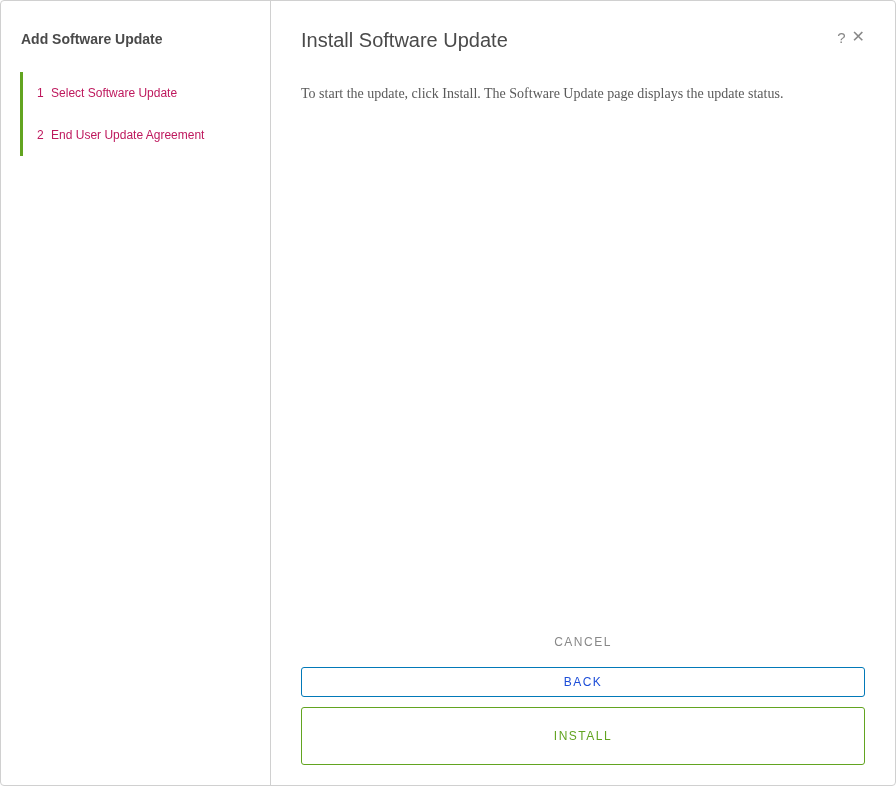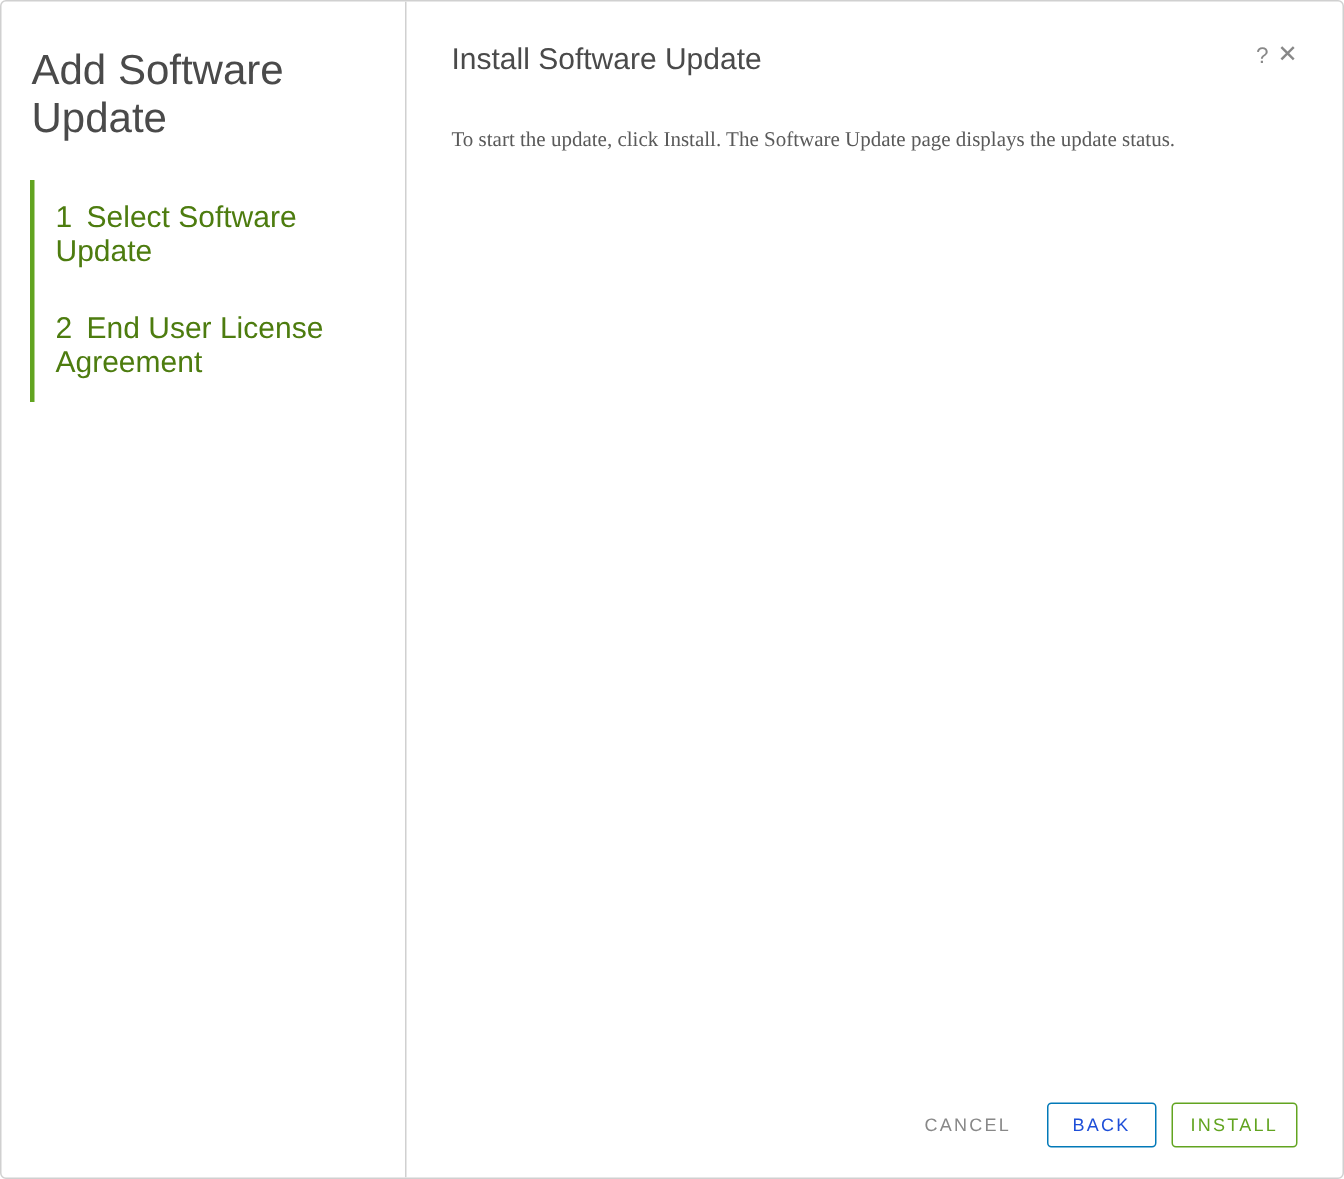--- a/index.html
+++ b/index.html
@@ -22,33 +22,33 @@
       display: flex;
       overflow: hidden;
     }
     .sidebar {
       width: 270px;
       border-right: 1px solid #d0d0d0;
       padding: 20px 0;
       flex-shrink: 0;
     }
     .sidebar-title {
-      font-size: 28px;
-      font-weight: 400;
+      font-size: 14px;
+      font-weight: 700;
       color: #4a4a4a;
       padding: 10px 20px 25px 20px;
     }
     .steps {
       list-style: none;
     }
     .step {
       position: relative;
       padding: 14px 12px 14px 14px;
-      font-size: 20px;
-      color: #4d7c0f;
+      font-size: 12px;
+      color: #be185d;
       margin-left: 20px;
       cursor: pointer;
     }
     .step.completed {
       border-left: 3px solid #62a420;
       margin-left: 19px;
     }
     .step.active {
       background: #d9e4ea;
       border-left: 3px solid #d9e4ea;
@@ -94,20 +94,21 @@
       font-size: 14px;
       color: #5a5a5a;
       line-height: 1.4;
       font-family: Liberation Serif, serif;
     }
     .footer {
       display: flex;
       justify-content: flex-end;
       gap: 10px;
       padding-top: 14px;
+      flex-direction: column;
     }
     .btn {
       padding: 8px 14px;
       font-size: 12px;
       letter-spacing: 1.5px;
       border: none;
       background: transparent;
       cursor: pointer;
       color: #6a6a6a;
       border-radius: 3px;
@@ -117,37 +118,37 @@
       color: #888;
     }
     .btn-back {
       border: 1px solid #0279b8;
       color: #1d4ed8;
       padding: 7px 16px;
     }
     .btn-install {
       border: 1px solid #62a420;
       color: #62a420;
-      padding: 7px 12px;
+      padding: 21px 12px;
     }
   </style>
 </head>
 <body>
 
 <div class="dialog">
   <aside class="sidebar">
     <h1 class="sidebar-title">Add Software Update</h1>
     <ul class="steps">
       <li class="step completed">
         <span class="step-number">1</span>
         <span>Select Software Update</span>
       </li>
       <li class="step completed">
         <span class="step-number">2</span>
-        <span>End User License Agreement</span>
+        <span>End User Update Agreement</span>
       </li>
     </ul>
   </aside>
 
   <section class="main">
     <div class="main-header">
       <h2 class="main-title">Install Software Update</h2>
       <div class="header-controls">
         <span class="help-icon">?</span>
         <span class="close-icon">✕</span>

